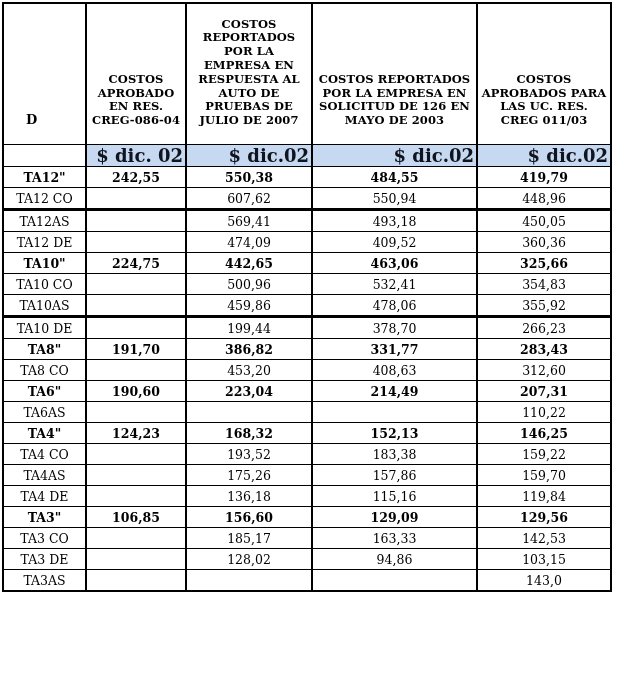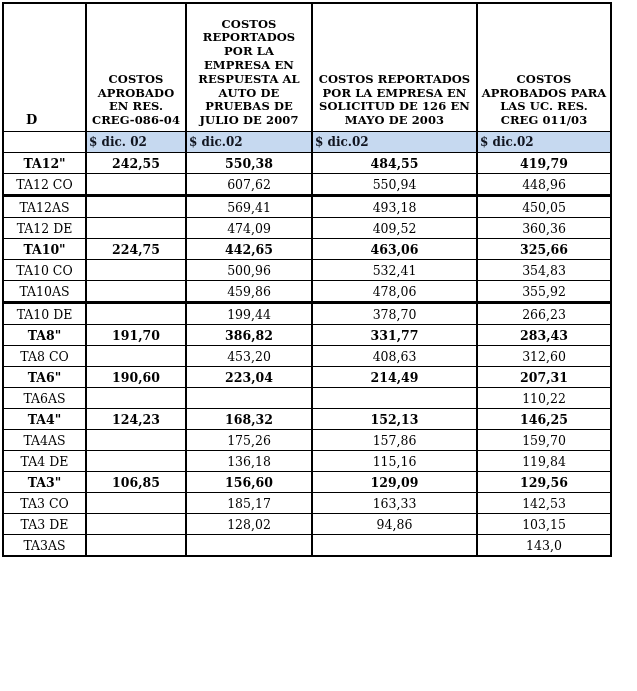--- a/index.html
+++ b/index.html
@@ -36,34 +36,34 @@
   }
   
   tr.title-row th {
     height: 124px;
     vertical-align: bottom;
     text-align: center;
     font-weight: bold;
     font-size: 11.5px;
     line-height: 1.2;
     letter-spacing: 0.1px;
-    padding-bottom: 3px;
+    padding-bottom: 16px;
   }
   tr.title-row th.col-d {
     text-align: left;
     padding-left: 22px;
     font-size: 13px;
   }
   
   tr.band-row th {
     height: 20px;
-    text-align: left;
+    text-align: right;
     vertical-align: middle;
     font-weight: bold;
-    font-size: 12px;
+    font-size: 18px;
     background: var(--band-bg);
     color: var(--band-text);
   }
   tr.band-row th.col-d {
     background: #ffffff;
   }
   
   tbody th, tbody td {
     height: 20px;
     text-align: center;
@@ -194,20 +194,27 @@
         <td>110,22</td>
       </tr>
       <tr class="section">
         <th>TA4"</th>
         <td>124,23</td>
         <td>168,32</td>
         <td>152,13</td>
         <td>146,25</td>
       </tr>
       <tr>
+        <th>TA4 CO</th>
+        <td></td>
+        <td>193,52</td>
+        <td>183,38</td>
+        <td>159,22</td>
+      </tr>
+      <tr>
         <th>TA4AS</th>
         <td></td>
         <td>175,26</td>
         <td>157,86</td>
         <td>159,70</td>
       </tr>
       <tr>
         <th>TA4 DE</th>
         <td></td>
         <td>136,18</td>

